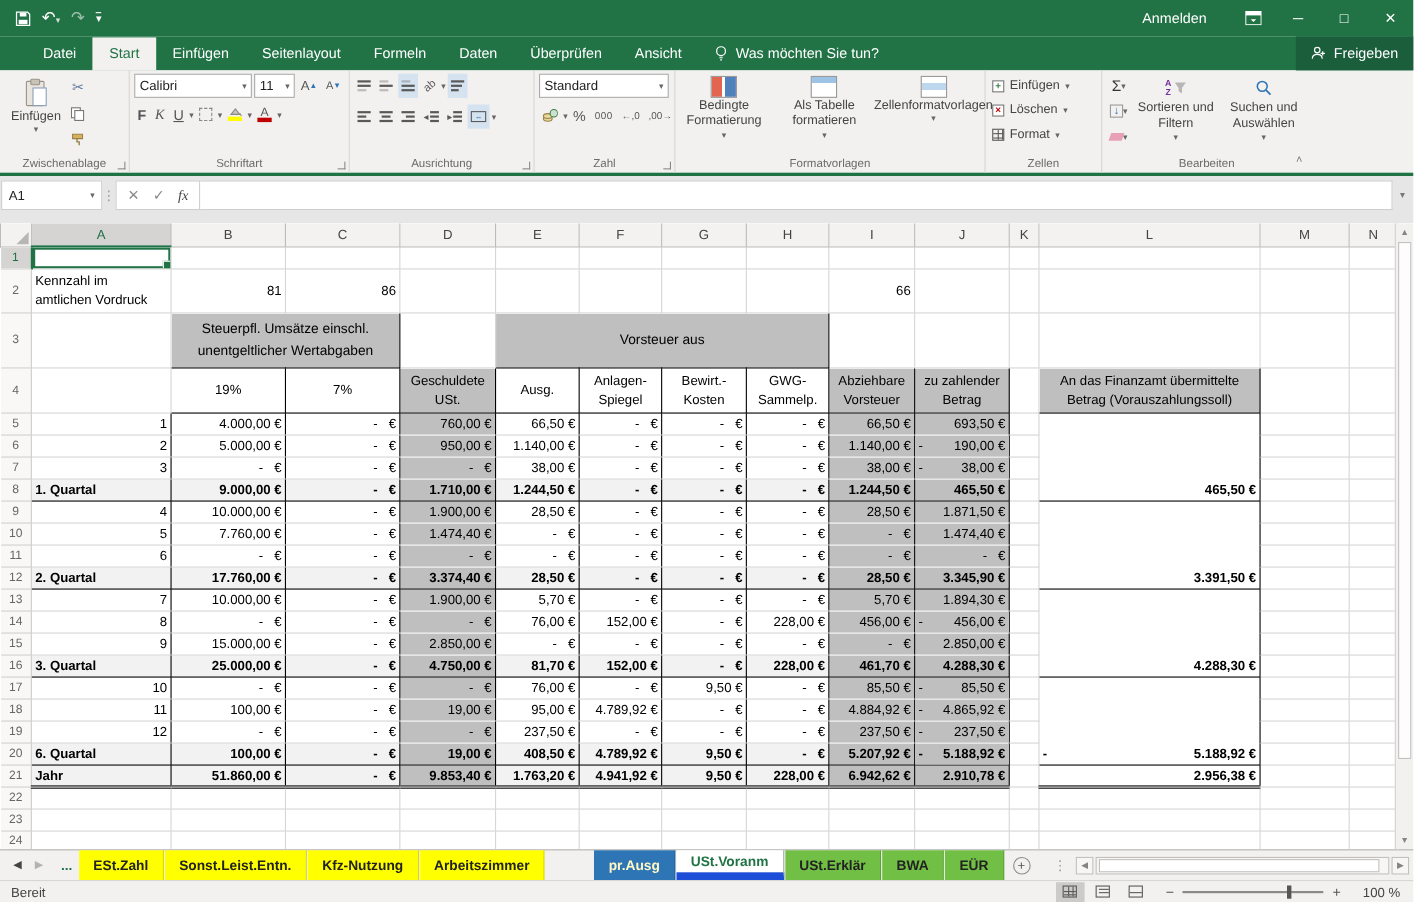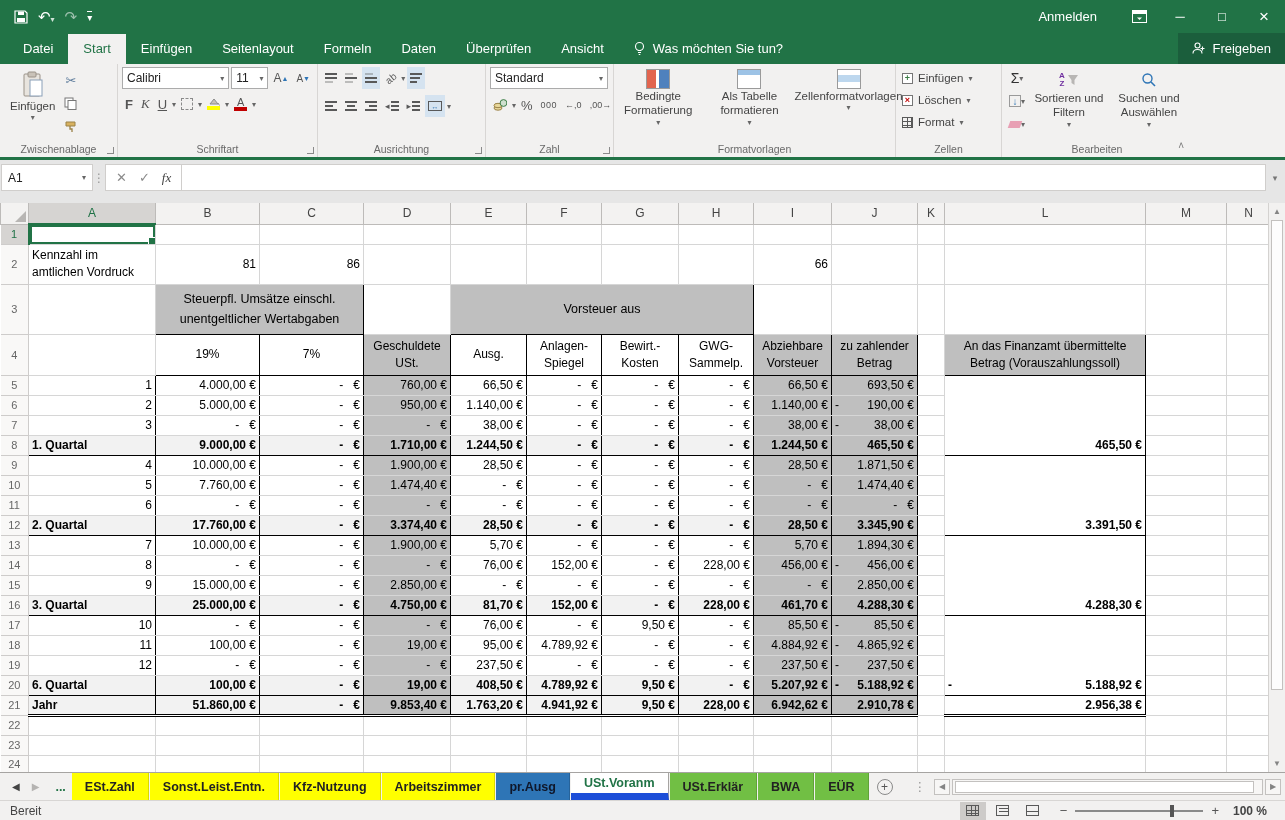--- a/index.html
+++ b/index.html
@@ -13,21 +13,21 @@
   .qat .dim { color:#9dc0ad; }
   .qat svg { display:block; }
   .title-center { position:absolute; left:0; right:0; text-align:center; font-size:13px; }
   .tb-right { margin-left:auto; display:flex; align-items:center; z-index:2; }
   .tb-right .signin { font-size:13px; margin-right:22px; }
   .winbtn { width:42px; height:33px; display:flex; align-items:center; justify-content:center; font-size:13px; }
   .ribbon-display { width:40px; height:33px; display:flex; align-items:center; justify-content:center; }
 
   
   .menubar { height:31px; background:#217346; display:flex; align-items:flex-end; color:#fff; }
-  .mtabs { display:flex; align-items:flex-end; padding-left:8px; }
+  .mtabs { display:flex; align-items:flex-end; padding-left:24px; }
   .mtab { font-size:13px; padding:7px 15px 8px; cursor:default; }
   .mtab.active { background:#f2f1f0; color:#217346; }
   .searchzone { display:flex; align-items:center; gap:7px; margin-left:14px; padding-bottom:8px; font-size:13px; color:#fff; }
   .share-btn { margin-left:auto; background:#1b5e3c; height:31px; display:flex; align-items:center; gap:7px; padding:0 14px; font-size:13px; }
 
   
   .ribbon { height:96px; background:#f2f1f0; border-bottom:3px solid #217346; display:flex; }
   .rgroup { position:relative; height:93px; border-right:1px solid #d8d6d4; padding:3px 4px 16px; }
   .rgroup-label { position:absolute; bottom:2px; left:0; right:0; text-align:center; font-size:10.5px; color:#6a6a6a; white-space:nowrap; }
   .launcher { position:absolute; bottom:3px; right:3px; width:7px; height:7px; border-right:1px solid #8a8a8a; border-bottom:1px solid #8a8a8a; }
@@ -90,21 +90,21 @@
 
   
   .tabbar { height:28px; background:#f2f1f0; border-top:1px solid #a6a4a2; display:flex; align-items:stretch; font-size:12.5px; }
   .tabnav { display:flex; align-items:center; gap:12px; padding:0 10px 0 12px; }
   .tabnav .nav { font-size:10px; color:#444; }
   .tabnav .nav.dim { color:#b5b3b1; }
   .tabmore { color:#217346; font-weight:bold; padding:0 6px; display:flex; align-items:center; }
   .stabs { display:flex; align-items:stretch; }
   .stab { display:flex; align-items:center; padding:0 13px; margin-right:1px; font-weight:600; color:#222; border-right:1px solid rgba(0,0,0,.15); }
   .stab.yellow { background:#ffff00; }
-  .stab.blue { background:#2e75b6; color:#0f172a; }
+  .stab.blue { background:#2e75b6; color:#fef9c3;margin-left:44px; }
   .stab.green { background:#71bf44; }
   .stab.active { background:#fff; color:#217346; font-weight:bold; border-bottom:7px solid #1d4ed8; border-right:1px solid #a6a4a2; }
   .addsheet { width:30px; display:flex; align-items:center; justify-content:center; }
   .addsheet i { width:16px; height:16px; border:1px solid #8a8a8a; border-radius:50%; color:#555; font-size:12px; line-height:14px; text-align:center; font-style:normal; }
   .tabbar .vdots { display:flex; align-items:center; color:#999; padding:0 8px; margin-left:6px; }
   .hscroll { display:flex; align-items:center; flex:1; gap:2px; padding-right:4px; }
   .hscroll .harrow { width:16px; height:16px; border:1px solid #c3c1bf; background:#f7f6f5; color:#848484; font-size:8px; display:flex; align-items:center; justify-content:center; }
   .hscroll .htrack { flex:1; height:16px; border:1px solid #c3c1bf; background:#f7f6f5; position:relative; }
   .hscroll .hthumb { position:absolute; top:1px; bottom:1px; left:2px; right:8px; background:#fff; border:1px solid #c3c1bf; }
 
@@ -119,21 +119,21 @@
   .vicon.grid { background:
       linear-gradient(#595959,#595959) 0 3.5px/100% 1px no-repeat,
       linear-gradient(#595959,#595959) 0 7px/100% 1px no-repeat,
       linear-gradient(90deg,#595959,#595959) 4px 0/1px 100% no-repeat,
       linear-gradient(90deg,#595959,#595959) 8px 0/1px 100% no-repeat; }
   .vicon.page { background:linear-gradient(#595959,#595959) 2px 2px/9px 1px no-repeat, linear-gradient(#595959,#595959) 2px 5px/9px 1px no-repeat; }
   .vicon.brk { background:linear-gradient(#595959,#595959) 0 5px/100% 1px no-repeat; }
   .zoomctl { display:flex; align-items:center; gap:8px; }
   .ztrack { width:128px; height:2px; background:#8a8a8a; position:relative; }
   .zthumb { position:absolute; left:74%; top:-5px; width:4px; height:12px; background:#555; }
-  .zlabel { width:40px; text-align:left;font-weight:bold; }
+  .zlabel { width:40px; text-align:right; }
   .zsign { font-size:13px; color:#555; }
 </style>
 </head>
 <body>
 
 <div class="app">
 
   <div class="titlebar">
     <div class="qat">
       <span class="qbtn">

